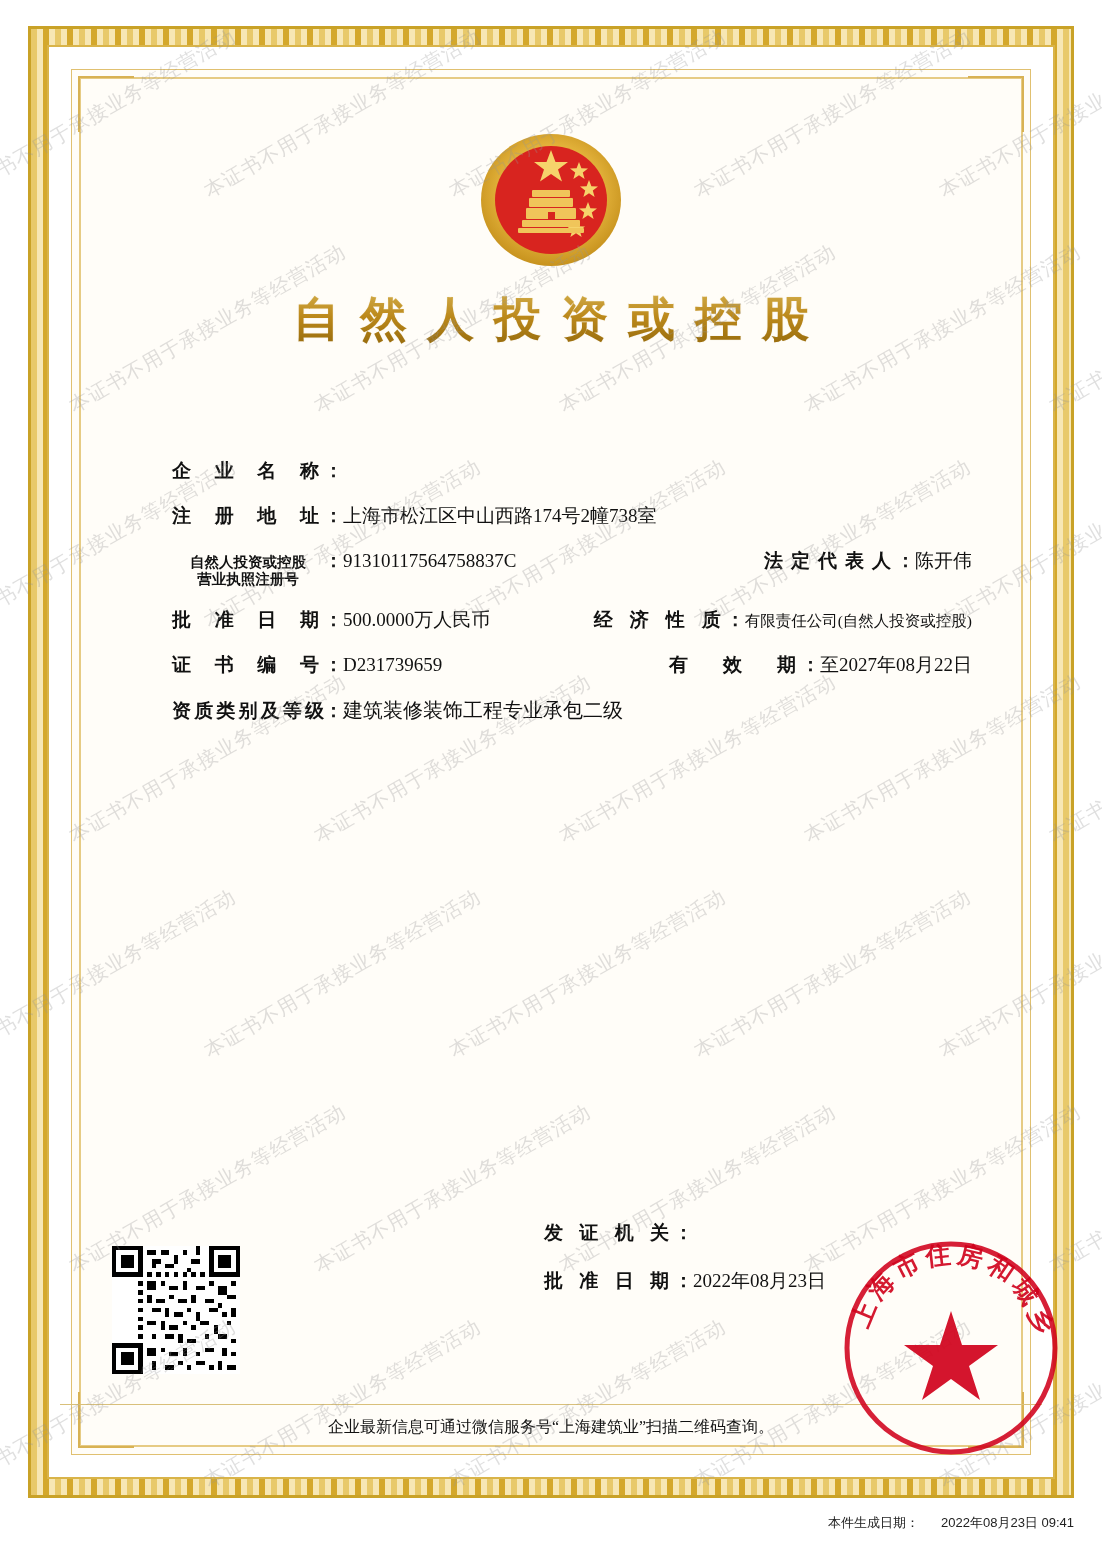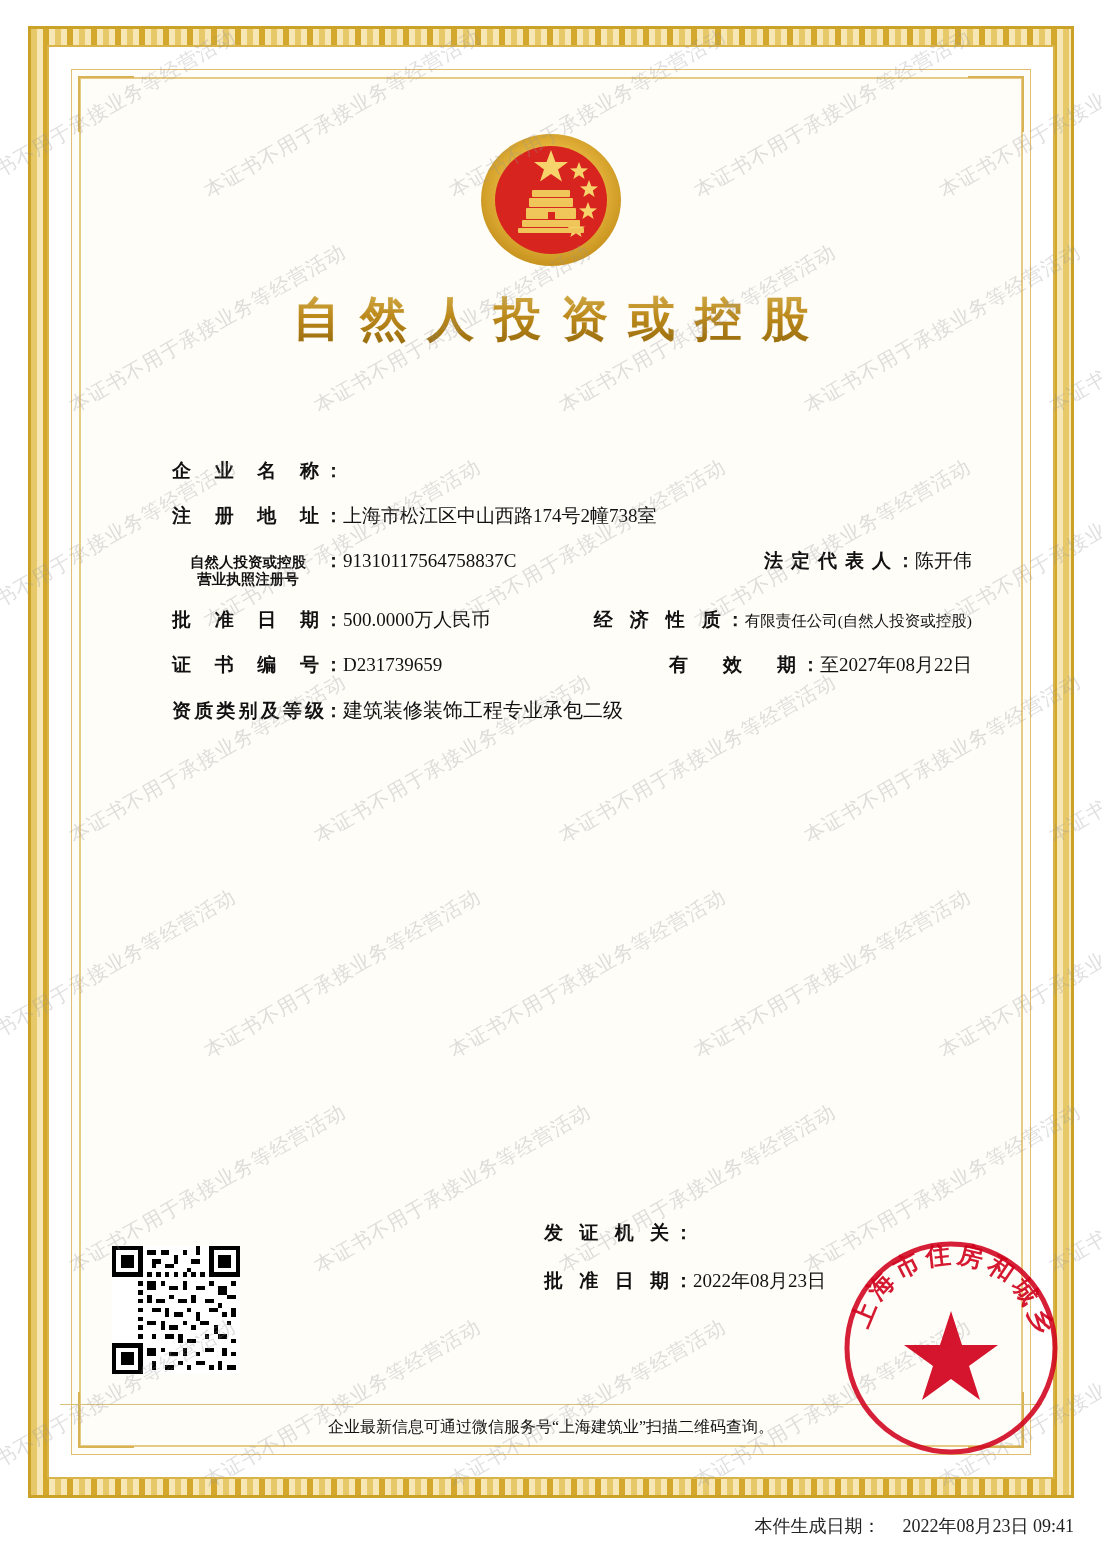--- a/index.html
+++ b/index.html
@@ -201,24 +201,24 @@
     font-size: 16px;
     color: #111;
     border-top: 1px solid #d9c07a;
     padding-top: 12px;
   }
 
   .gen-date {
     position: absolute;
     right: 28px;
     top: 1514px;
-    font-size: 18px;
+    font-size: 13px;
     color: #222;
     z-index: 5;
-    font-family: Liberation Serif, serif;
+    font-family: Liberation Sans, sans-serif;
   }
   .gen-date .gd-label { margin-right: 22px; }
 </style>
 </head>
 <body>
 
 <div class="page">
 
   <div class="border-outer">
     <div class="border-mid">

